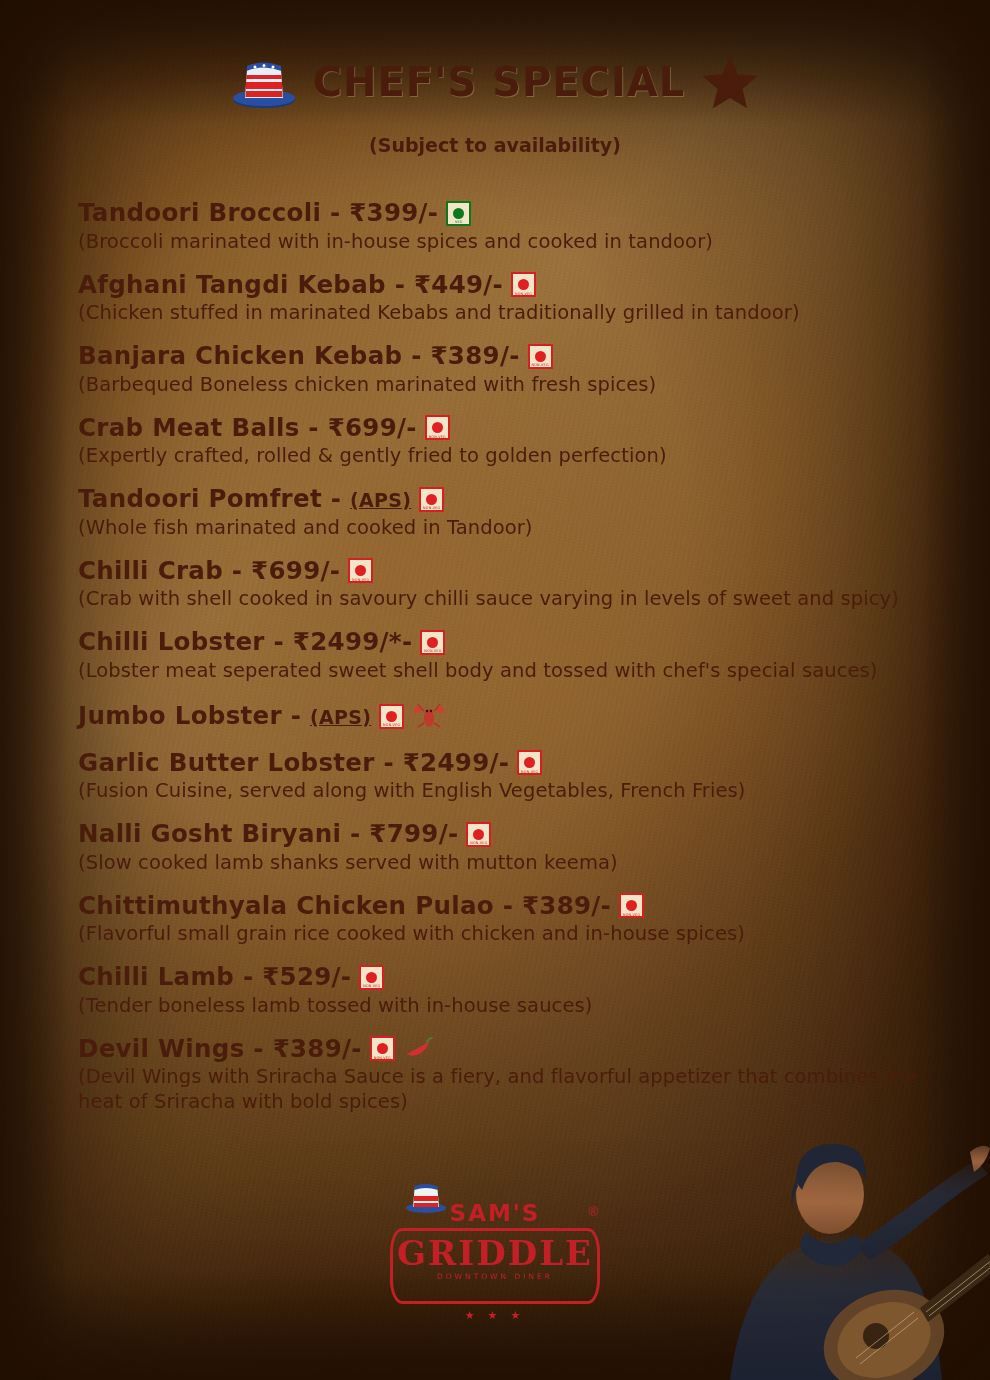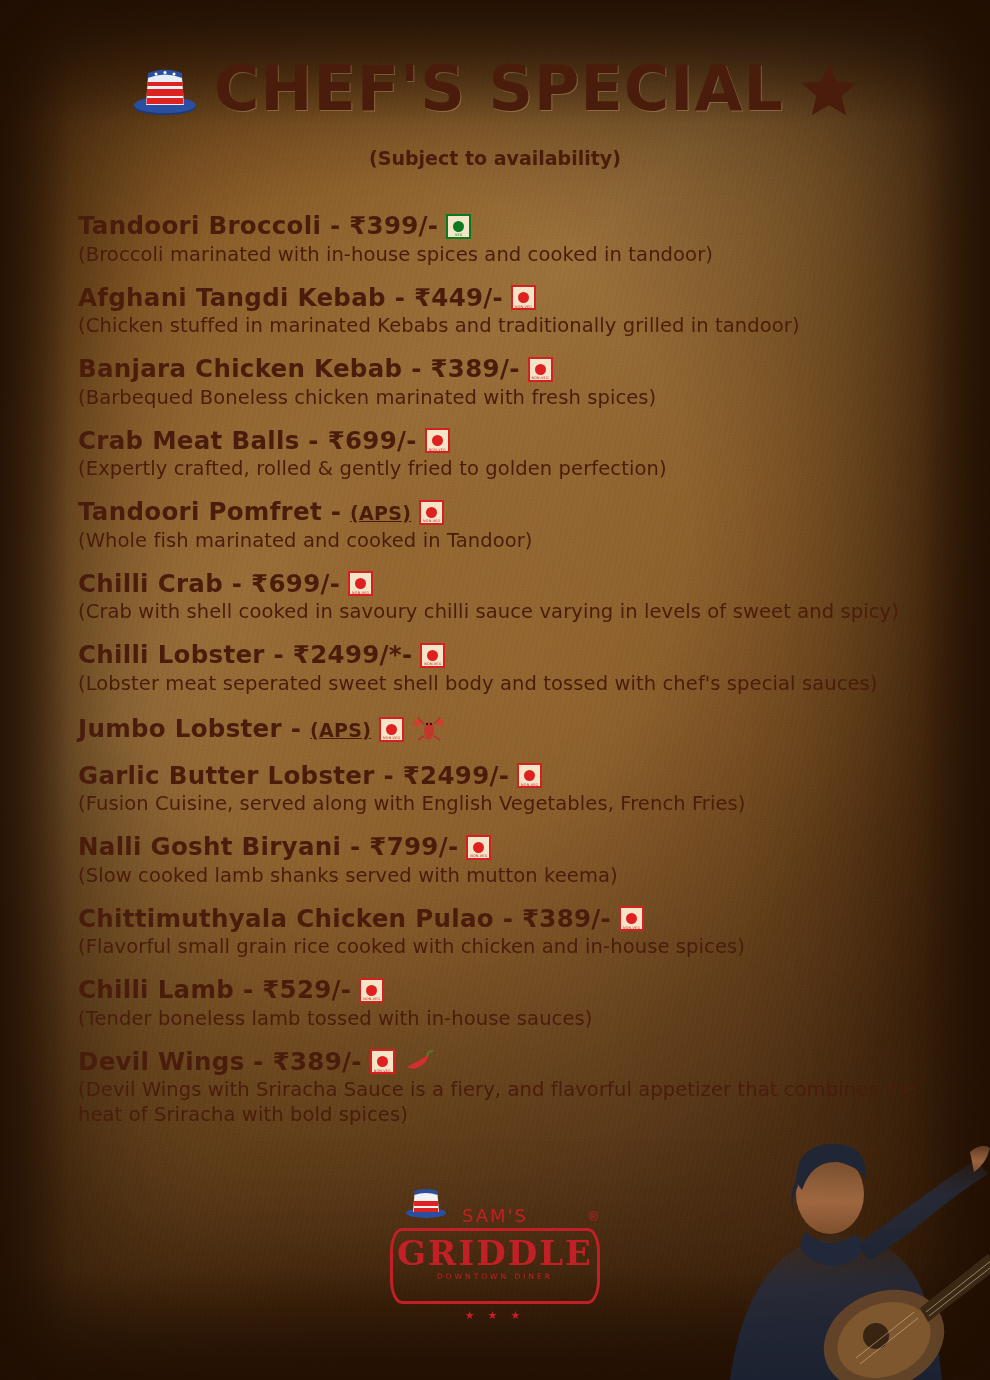--- a/index.html
+++ b/index.html
@@ -66,21 +66,21 @@
     justify-content: center;
     gap: 16px;
   }
   .hat {
     position: relative;
     width: 66px;
     height: 60px;
     flex: 0 0 auto;
   }
   .page-title {
-    font-size: 62px;
+    font-size: 40px;
     font-weight: bold;
     letter-spacing: 1px;
     color: #4a1c0b;
     text-shadow: 1px 1px 0 rgba(255,220,170,0.25);
     font-family: "DejaVu Sans", sans-serif;
     white-space: nowrap;
   }
   .star {
     flex: 0 0 auto;
     width: 58px;
@@ -191,22 +191,22 @@
     text-align: center;
   }
   .logo-hat {
     position: absolute;
     top: -22px;
     left: 14px;
     width: 44px;
     height: 38px;
   }
   .logo-sams {
-    font-size: 18px;
-    font-weight: normal;
+    font-size: 23px;
+    font-weight: bold;
     color: #c22026;
     letter-spacing: 2px;
     font-family: "DejaVu Sans", sans-serif;
   }
   .logo-reg {
     position: absolute;
     right: 2px;
     top: 4px;
     font-size: 13px;
     color: #c22026;

